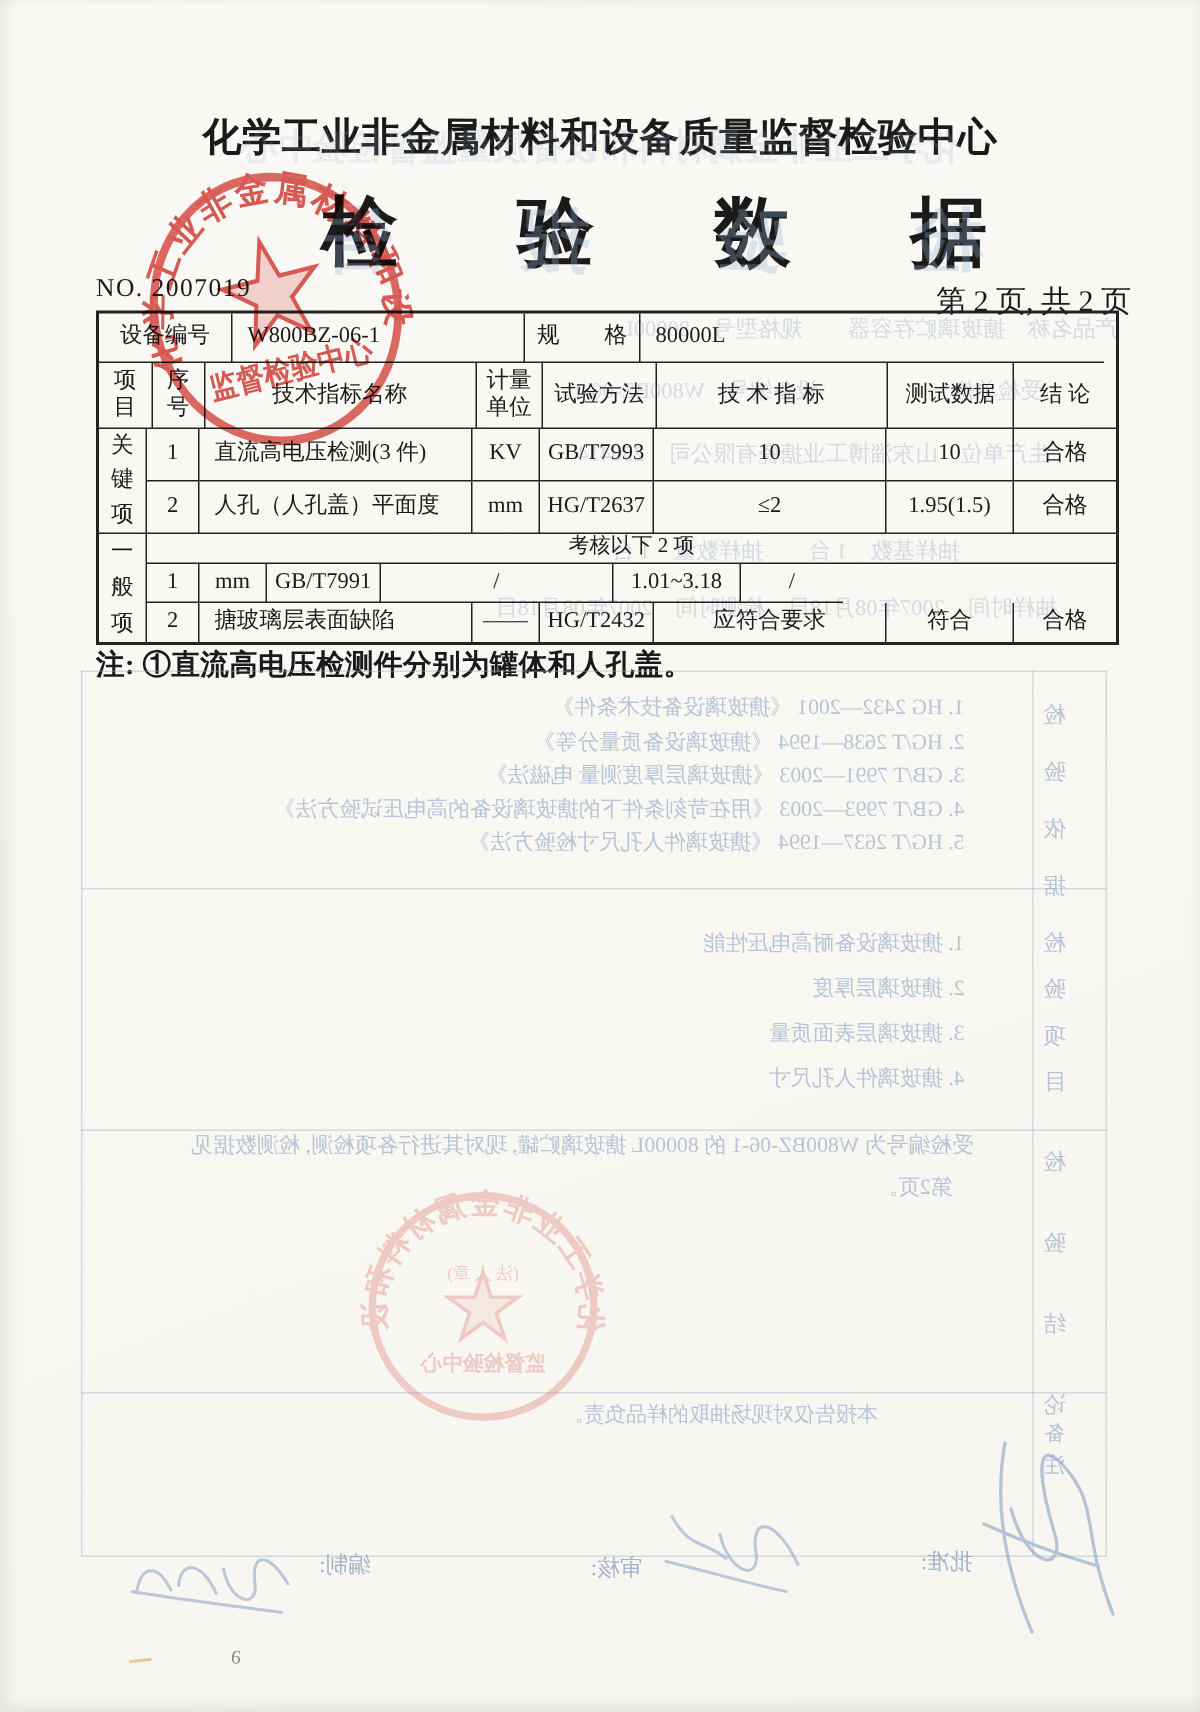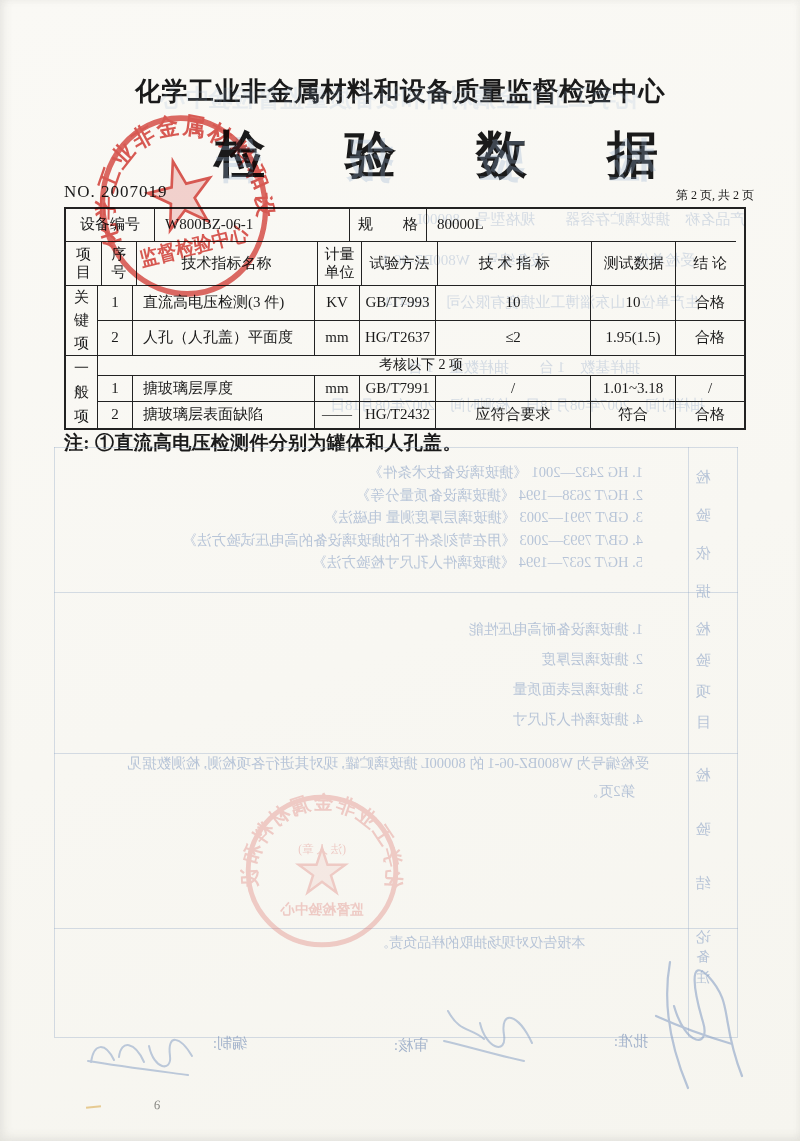--- a/index.html
+++ b/index.html
@@ -10,21 +10,21 @@
         box-shadow:inset 4px -4px 10px rgba(90,90,80,.10), inset -2px 2px 6px rgba(120,120,110,.05);}
   .abs{position:absolute;}
   .v-text{white-space:pre-line;text-align:center;}
 
   
   .org-title{left:0;top:74px;width:800px;text-align:center;font-size:26px;font-weight:bold;
              font-family:"Liberation Sans","DejaVu Sans",sans-serif;letter-spacing:0.5px;}
   .doc-title{left:214px;top:121px;width:444px;display:flex;justify-content:space-between;
              font-size:51px;font-weight:bold;font-family:"Liberation Sans","DejaVu Sans",sans-serif;}
   .report-no{left:64px;top:182px;font-size:17px;letter-spacing:1px;}
-  .page-ind{right:46px;top:187px;font-size:12px;}
+  .page-ind{right:46px;top:187px;font-size:20px;}
 
   
   .tbl{left:64px;top:207px;width:682px;border:2px solid #222;z-index:5;font-size:15px;}
   .row{display:flex;}
   .cell{border-right:1px solid #222;border-bottom:1px solid #222;display:flex;
         align-items:center;justify-content:center;text-align:center;line-height:1.15;}
   .cell.last{border-right:none;text-align:right;}
   .cell.left{justify-content:flex-start;padding-left:10px;text-align:right;}
   .h-info .cell{height:33px;}
   .h-head .cell{height:44px;font-size:15px;}
@@ -231,21 +231,20 @@
           <div class="cell w-method">HG/T2637</div>
           <div class="cell w-ind">≤2</div>
           <div class="cell w-data">1.95(1.5)</div>
           <div class="cell w-res last">合格</div>
         </div>
         <div class="row r-div">
           <div class="cell last" style="width:646px;">考核以下 2 项</div>
         </div>
         <div class="row r-g">
           <div class="cell w-seq">1</div>
-          <div class="cell w-name left">搪玻璃层厚度</div>
           <div class="cell w-unit">mm</div>
           <div class="cell w-method">GB/T7991</div>
           <div class="cell w-ind">/</div>
           <div class="cell w-data">1.01~3.18</div>
           <div class="cell w-res last">/</div>
         </div>
         <div class="row r-g r-last">
           <div class="cell w-seq">2</div>
           <div class="cell w-name left">搪玻璃层表面缺陷</div>
           <div class="cell w-unit">——</div>

